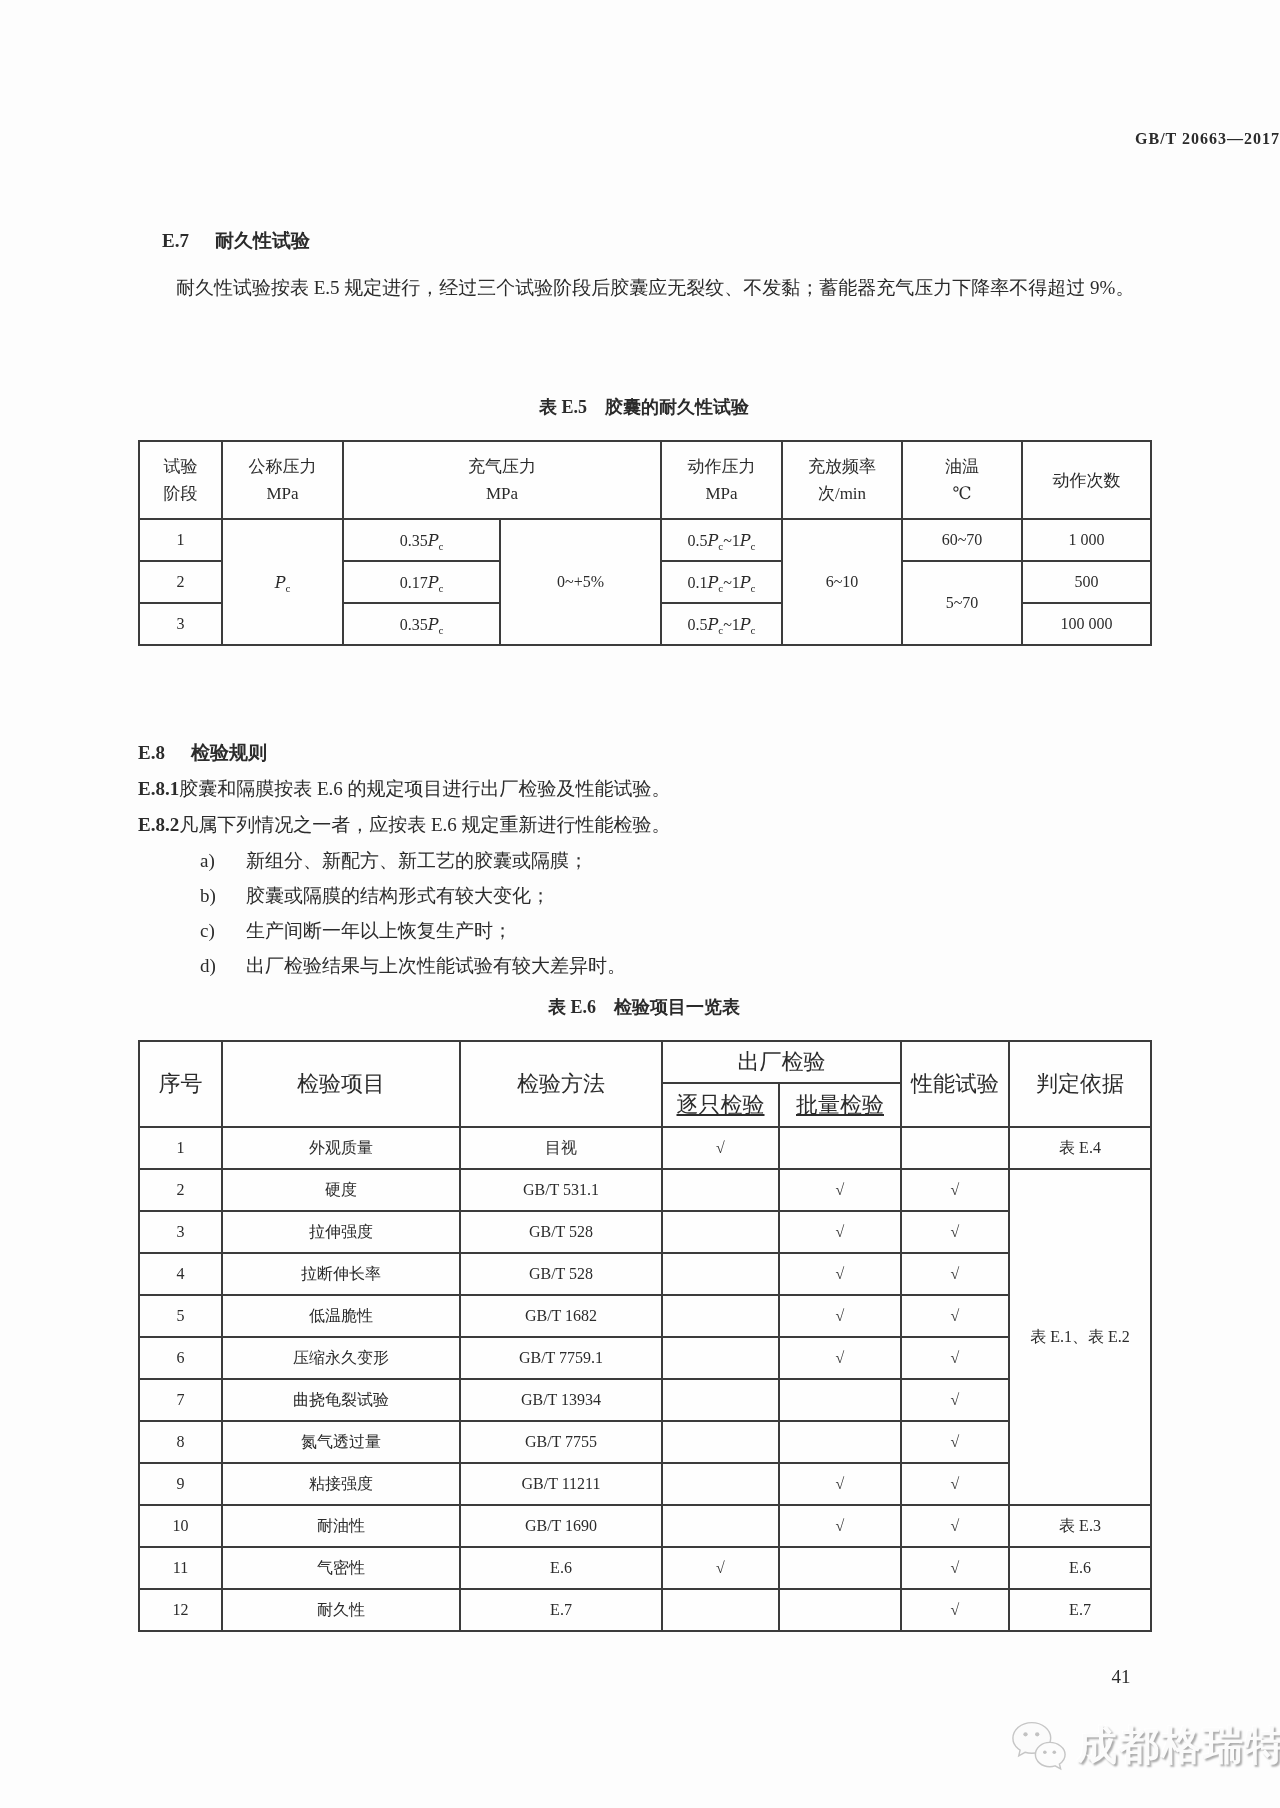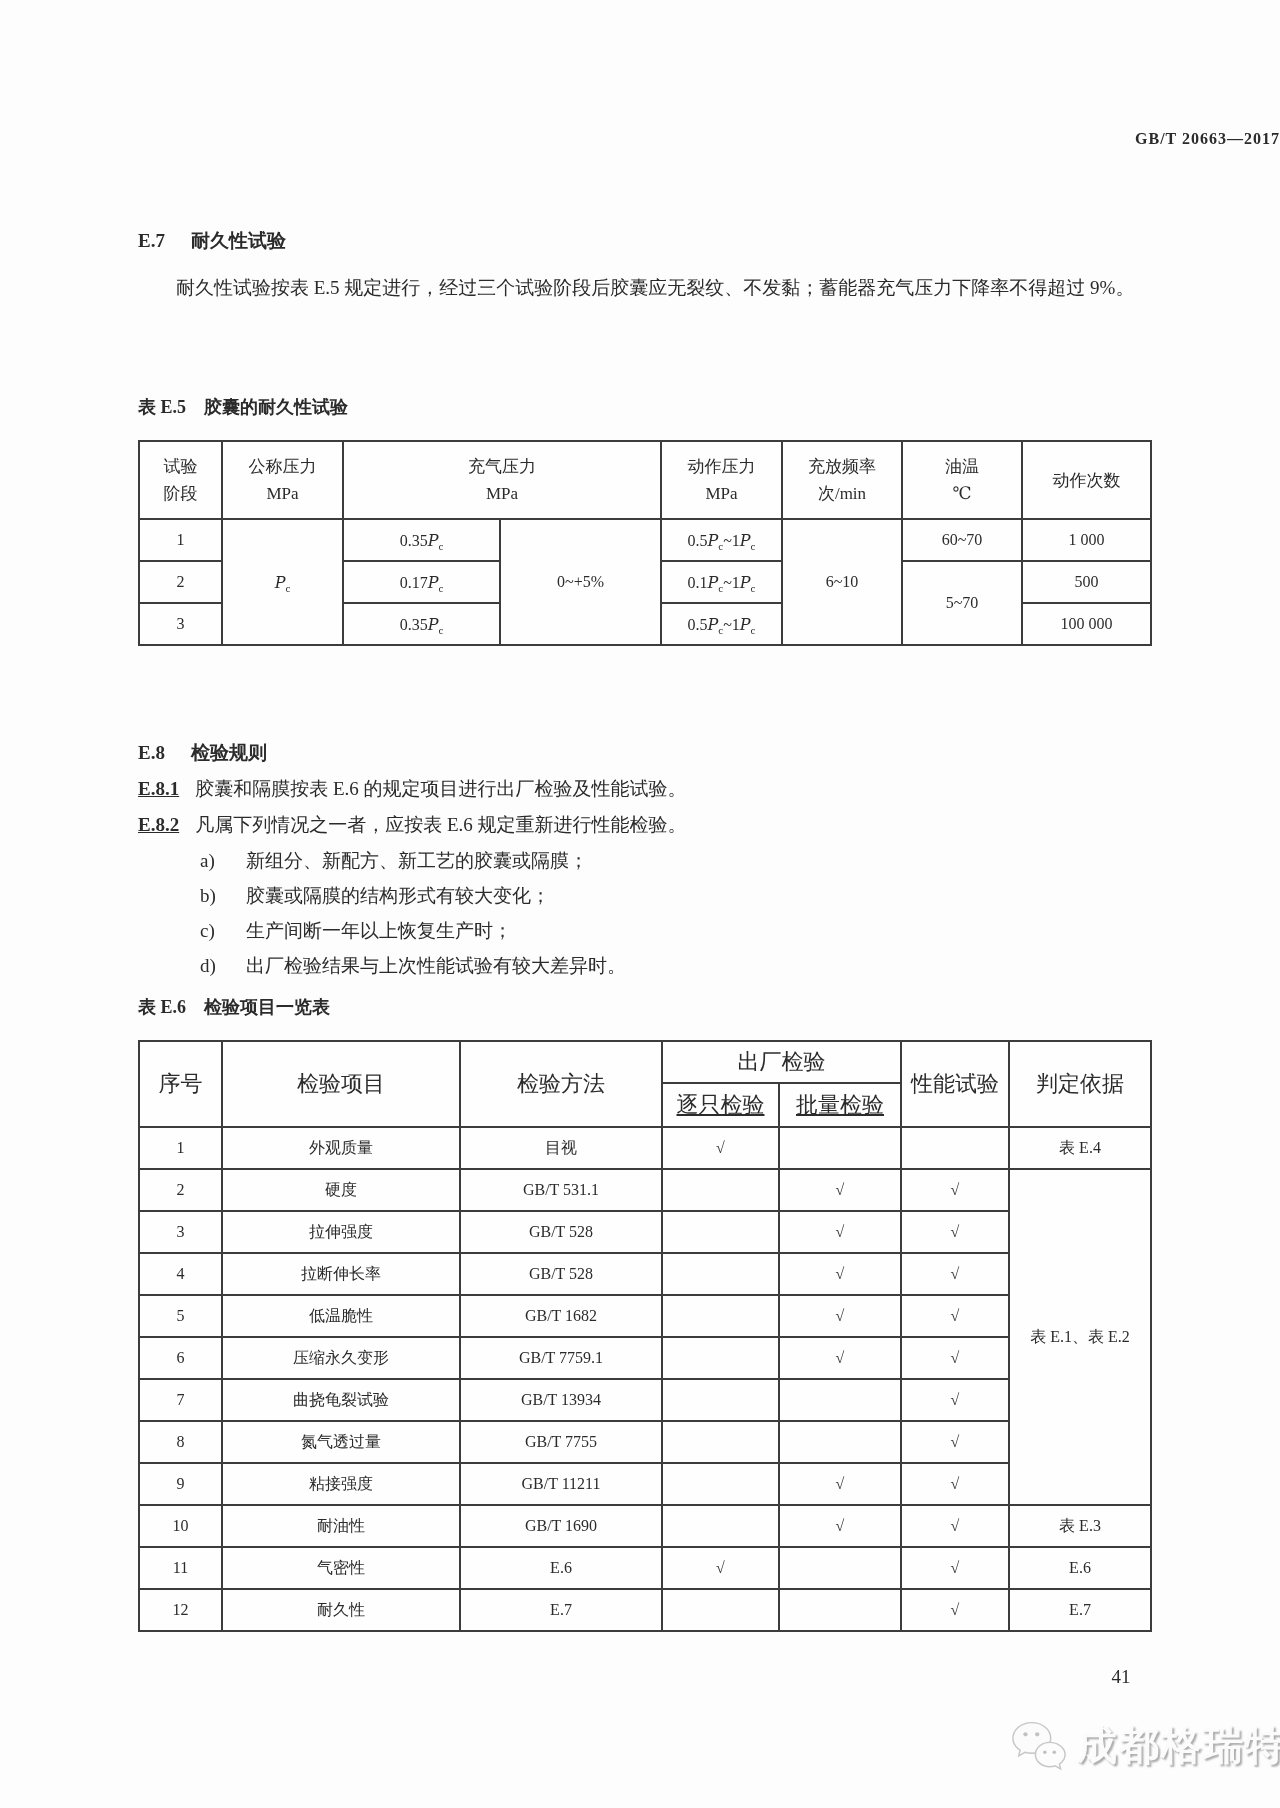--- a/index.html
+++ b/index.html
@@ -14,40 +14,40 @@
   .content{position:absolute;left:138px;top:0;width:1012px;}
 
   .doc-code{
     position:absolute;top:130px;right:0;
     font-size:16px;font-weight:bold;letter-spacing:1px;
     font-family:"Liberation Serif","DejaVu Serif",serif;
   }
 
   .sec-heading{position:absolute;left:0;font-size:19px;font-weight:bold;}
   .sec-heading .sec-no{margin-right:26px;}
-  .heading-e7{top:228px;}
+  .heading-e7{top:228px;margin-left:24px;}
   .heading-e8{top:740px;}
 
   .body-para{
     position:absolute;left:0;width:1012px;
     font-size:19px;line-height:39px;text-align:justify;
   }
   .para-e7{top:268px;text-indent:2em;}
 
   .clause{position:absolute;left:0;width:1012px;font-size:19px;line-height:30px;}
-  .clause .cl-no{font-weight:bold;margin-right:16px;text-decoration:underline;}
+  .clause .cl-no{font-weight:bold;}
   .clause-e81{top:774px;}
   .clause-e82{top:810px;}
 
   .list{position:absolute;left:62px;top:843px;width:950px;}
   .list-item{height:35px;font-size:19px;line-height:35px;display:flex;}
   .list-item .marker{width:46px;flex:0 0 46px;}
 
   .tbl-caption{
-    position:absolute;left:0;width:1012px;text-align:left;
+    position:absolute;left:0;width:1012px;text-align:center;
     font-size:18px;font-weight:bold;
   }
   .cap-e5{top:395px;}
   .cap-e6{top:995px;}
   .tbl-caption .cap-label{margin-right:18px;}
 
   table.std{
     position:absolute;left:0;
     border-collapse:collapse;table-layout:fixed;width:1012px;
     background:#fefefe;

